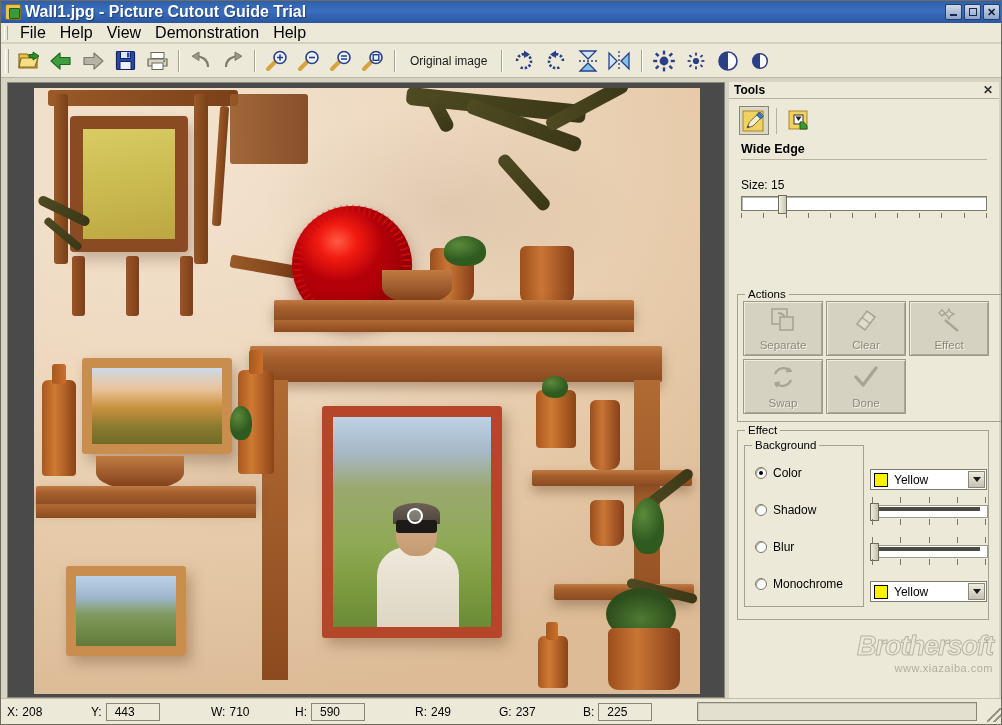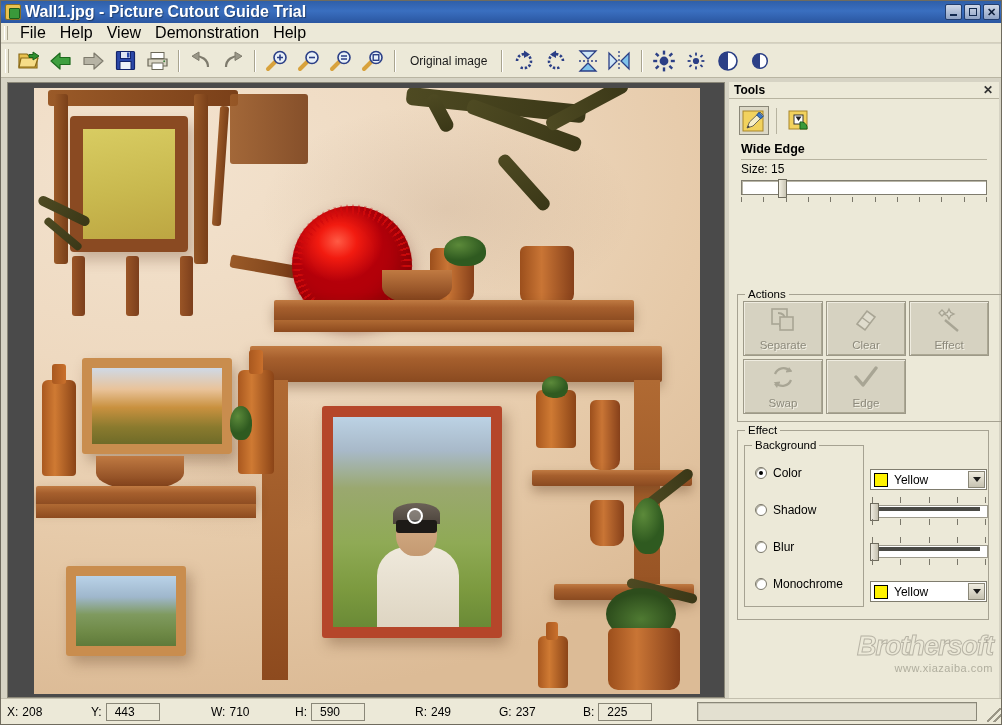--- a/index.html
+++ b/index.html
@@ -187,21 +187,21 @@
 
   #tool-icons { display:flex; align-items:center; gap:4px; padding: 7px 0 0 10px; }
   .tool-ic { width: 30px; height: 29px; display:flex; align-items:center; justify-content:center; }
   .tool-ic.sel { border: 1px solid #8a8778; background: #dcd8c6; }
   .tool-div { width:1px; height:26px; background:#b7b3a0; margin: 0 3px; }
 
   #tool-name {
     margin: 7px 12px 0 12px; font-weight:bold; font-size:12.5px; color:#000;
     padding-bottom: 3px; border-bottom: 1px solid #b7b3a0;
   }
-  #size-label { margin: 2px 0 0 12px; font-size:12px; color:#000; }
+  #size-label { margin: 18px 0 0 12px; font-size:12px; color:#000; }
 
   .slider-wrap { position: relative; margin: 4px 12px 0 12px; height: 24px; }
   .slider-track {
     position:absolute; left:0; top:0; height: 15px; width: 100%;
     background:#fff; border:1px solid #7f7c6e;
     box-shadow: inset 1px 1px 0 #b8b5a6;
   }
   .slider-thumb{
     position:absolute; top:-1px; width: 9px; height: 19px;
     background: linear-gradient(90deg,#f2efe2,#c9c5b4);
@@ -729,21 +729,21 @@
           <span class="act-lbl">Swap</span>
         </div>
 
 
         <div class="act-btn">
           <span class="act-ic">
             <svg width="26" height="26" viewBox="0 0 26 26">
               <path d="M3 12 L10 20 L23 3" fill="none" stroke="#6b6858" stroke-width="3.4" stroke-linecap="round" stroke-linejoin="round"></path>
             </svg>
           </span>
-          <span class="act-lbl">Edge</span>
+          <span class="act-lbl">Done</span>
         </div>
 
       </div>
     </div>
 
     <div class="group" id="effect-group">
       <div class="legend">Effect</div>
 
       <div class="group" id="bg-group">
         <div class="legend">Background</div>

